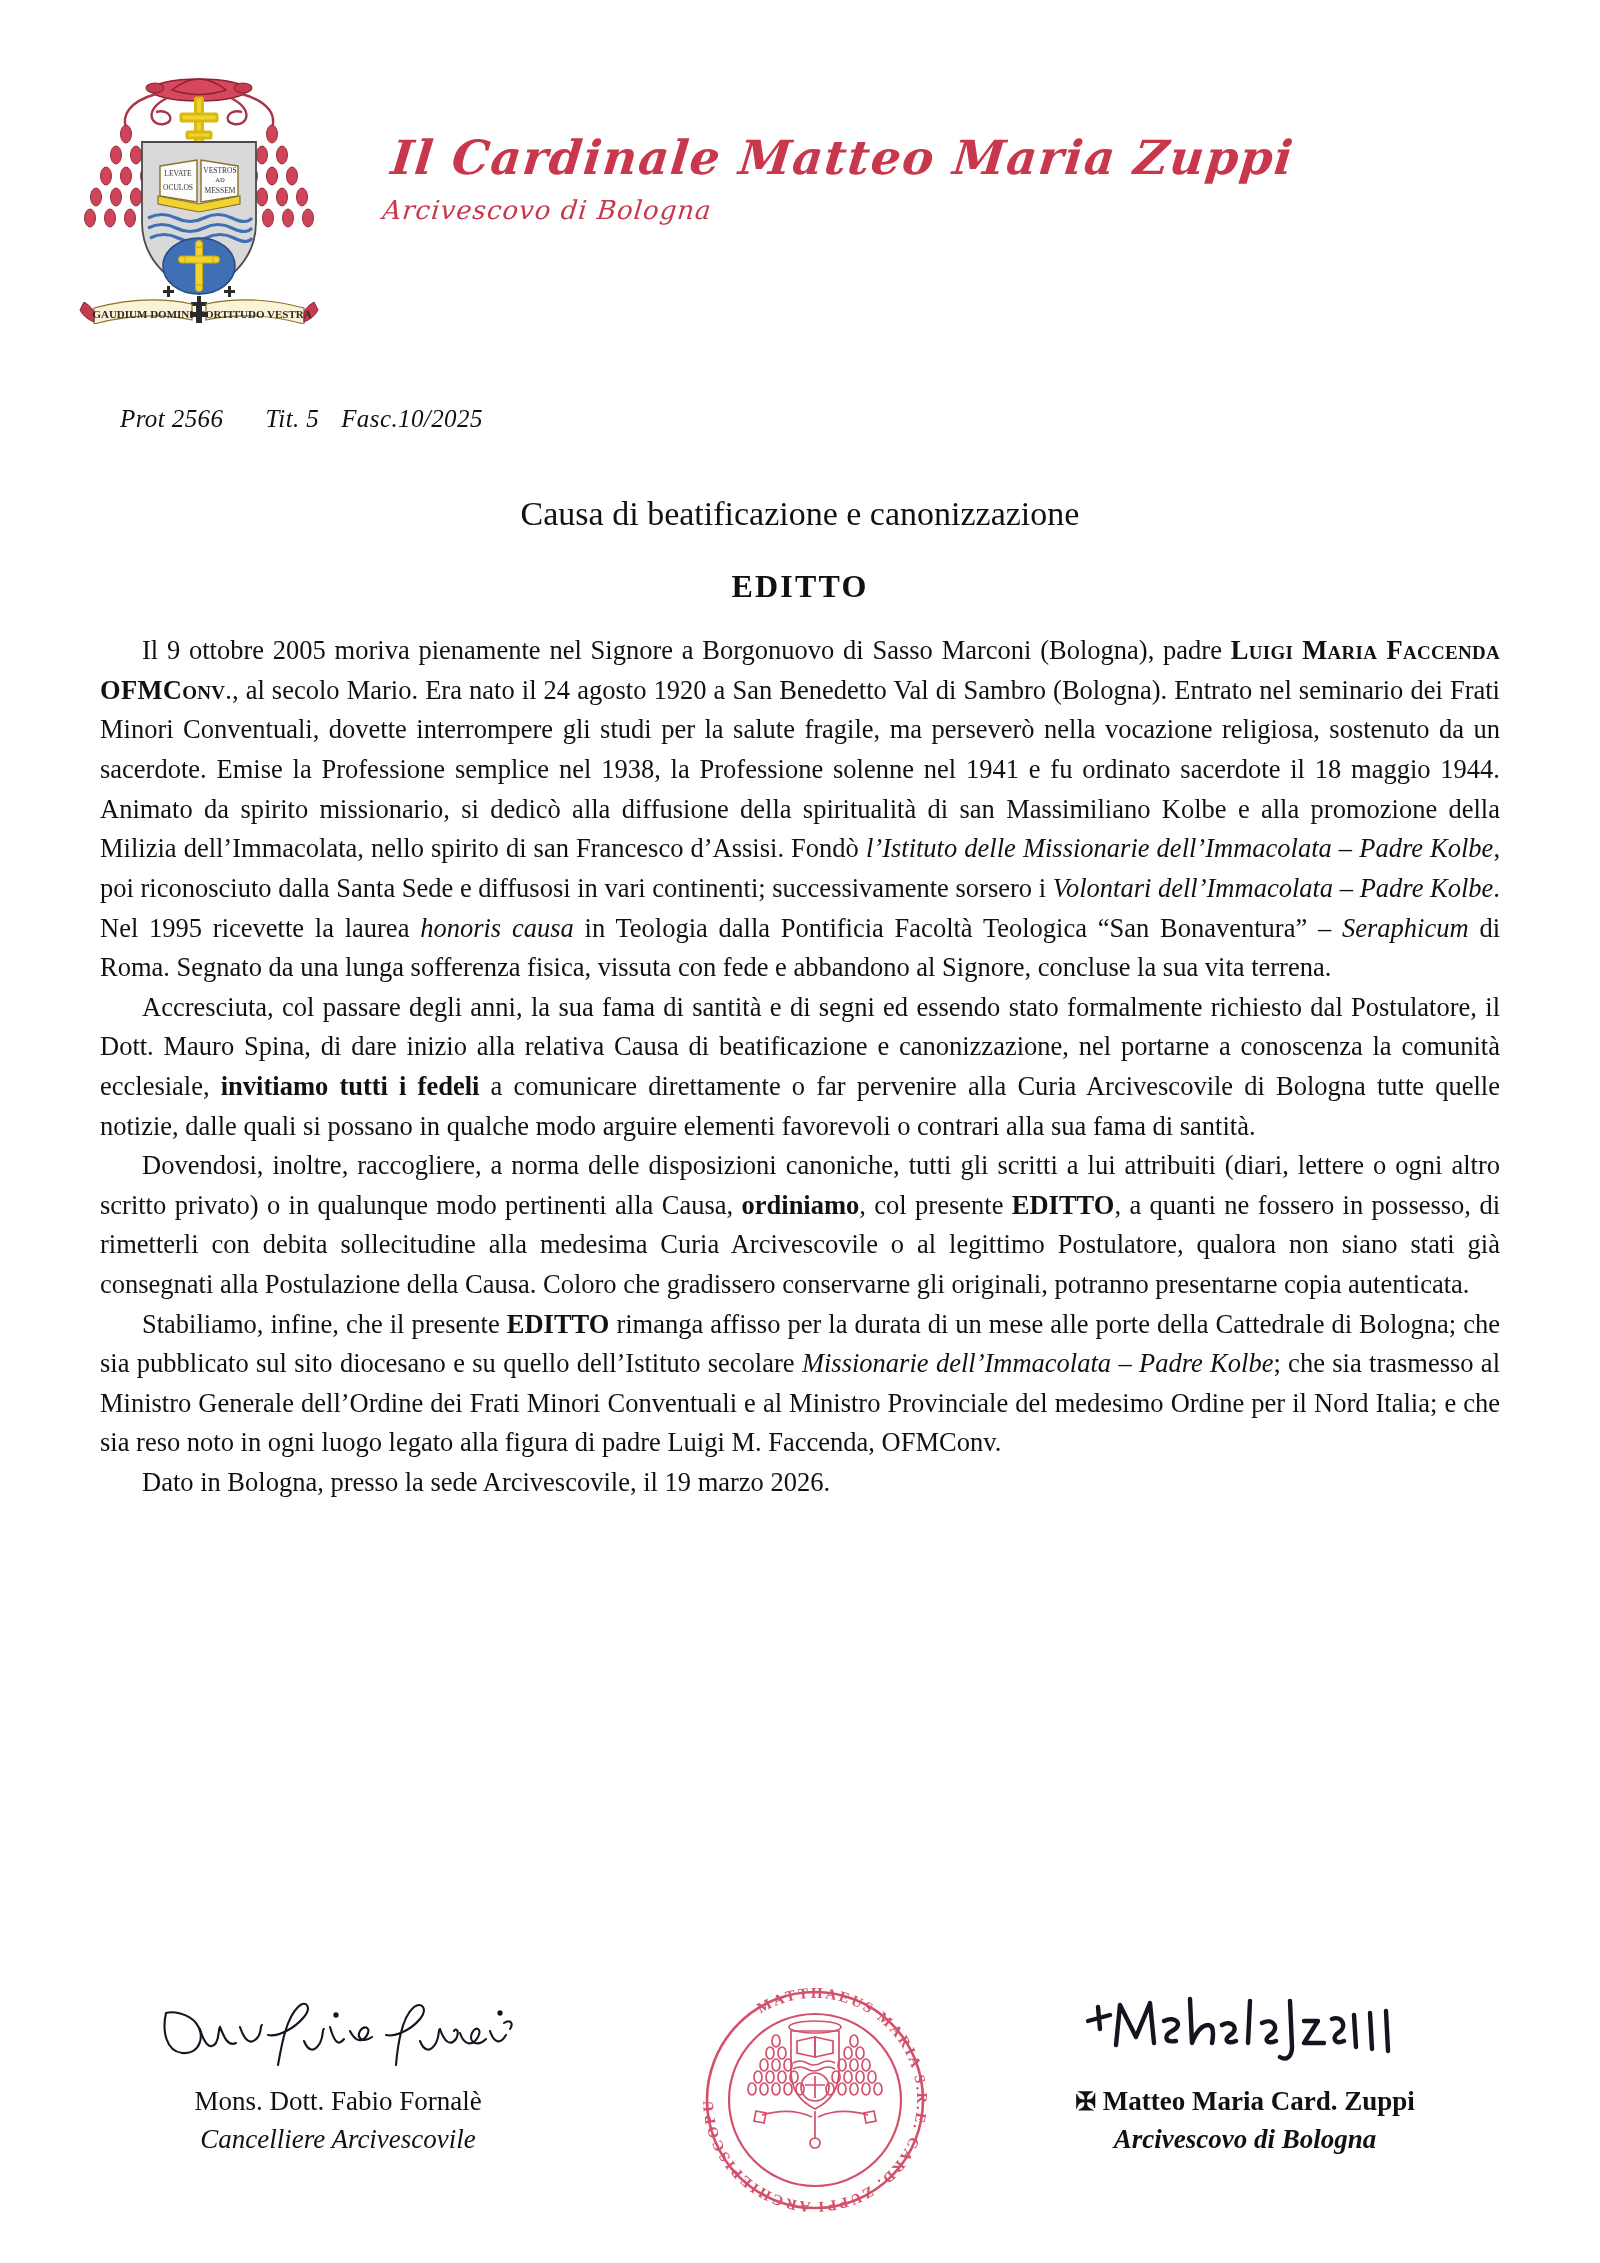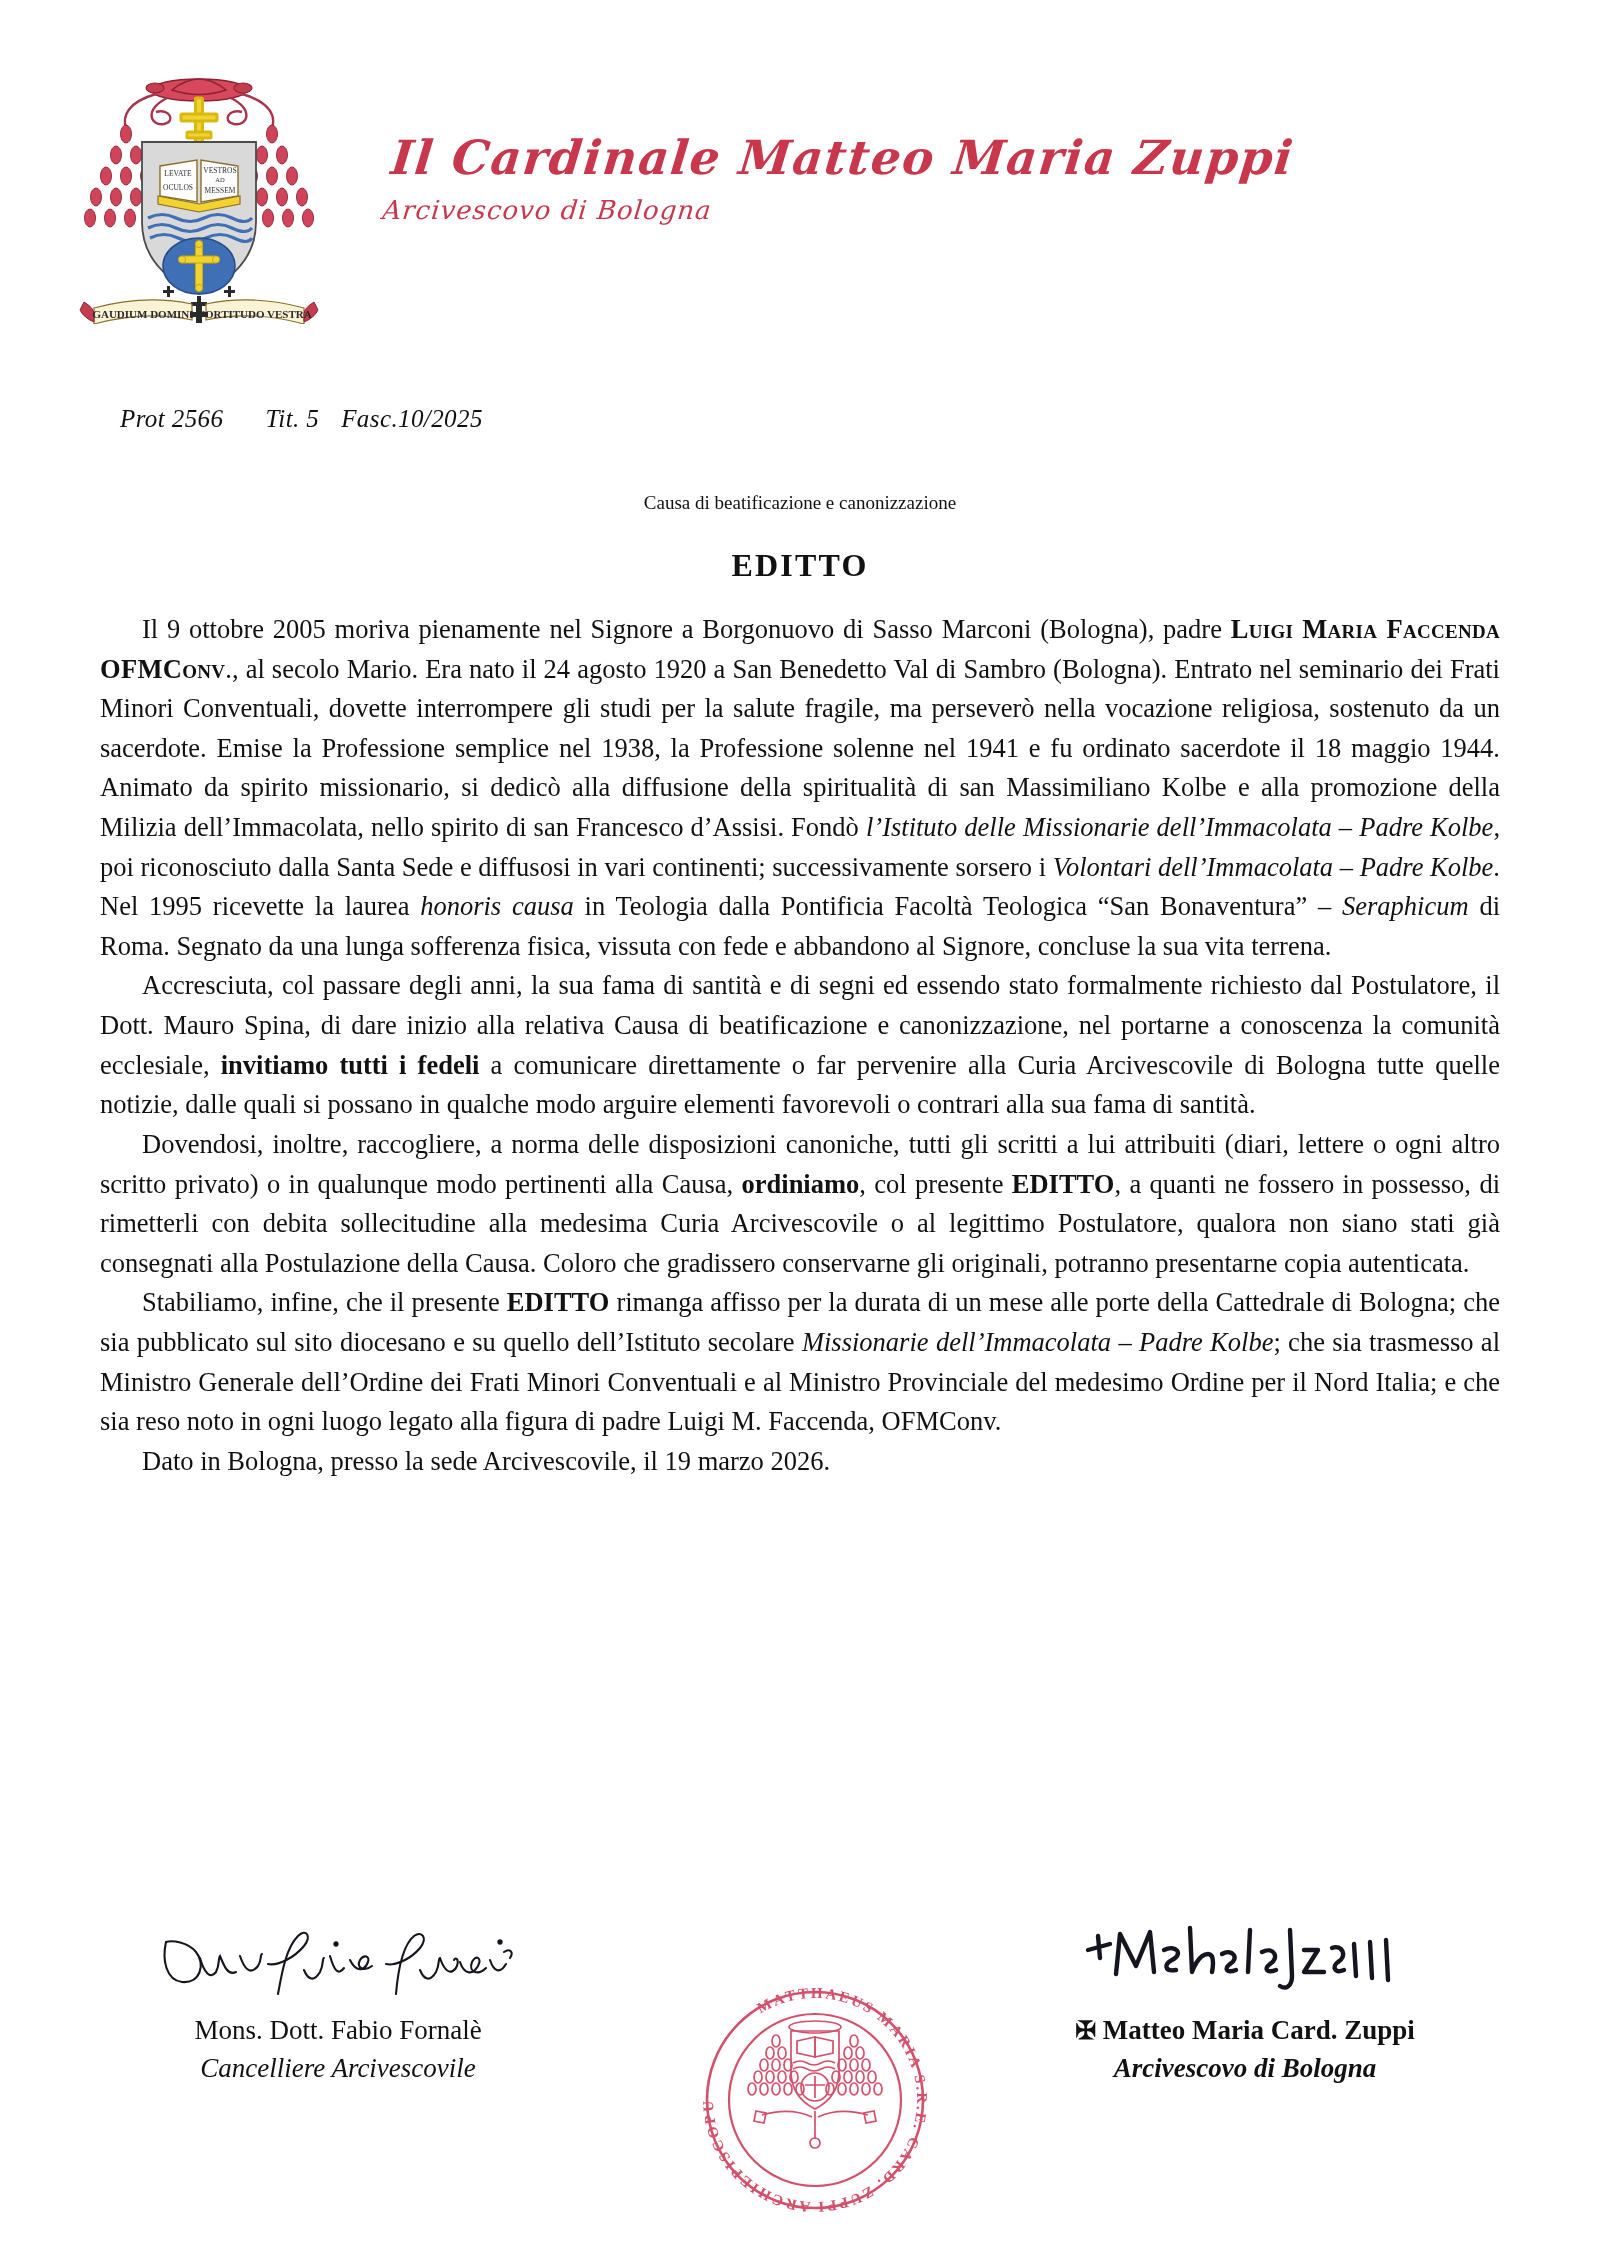--- a/index.html
+++ b/index.html
@@ -70,21 +70,21 @@
   .protocol .sp-a { display:inline-block; width:42px; }
   .protocol .sp-b { display:inline-block; width:22px; }
 
   
   .content {
     position:absolute;
     left:100px; top:490px;
     width:1400px;
   }
 
-  .title-block { text-align:center; font-size:19px; line-height:1.42; }
+  .title-block { text-align:center; font-size:34px; line-height:1.42; }
   .title-block .ln { display:block; }
   .sc {
     font-variant:small-caps;
     letter-spacing:0.3px;
   }
 
   .editto-head {
     text-align:center;
     font-weight:700;
     font-size:32px;
@@ -112,21 +112,21 @@
     text-align:left;
   }
 
   b, strong { font-weight:700; }
   i, em { font-style:italic; }
   .bsc { font-weight:700; font-variant:small-caps; letter-spacing:0.3px; }
 
   
   .sig-area {
     position:absolute;
-    left:0; top:1914px;
+    left:0; top:1985px;
     width:1276px;
     height:270px;
   }
   .sig-col {
     position:absolute;
     width:520px;
     text-align:center;
   }
   .sig-left  { left:78px;  top:0; }
   .sig-right { left:985px; top:0;font-weight:bold; }

